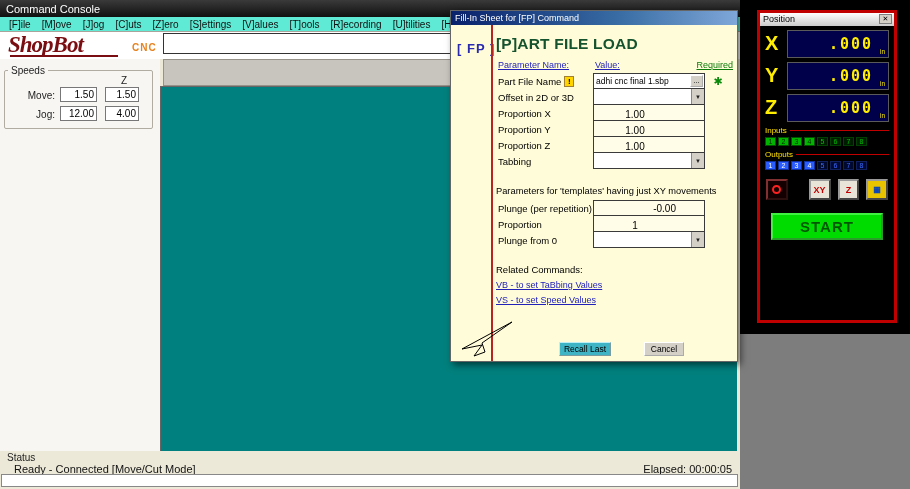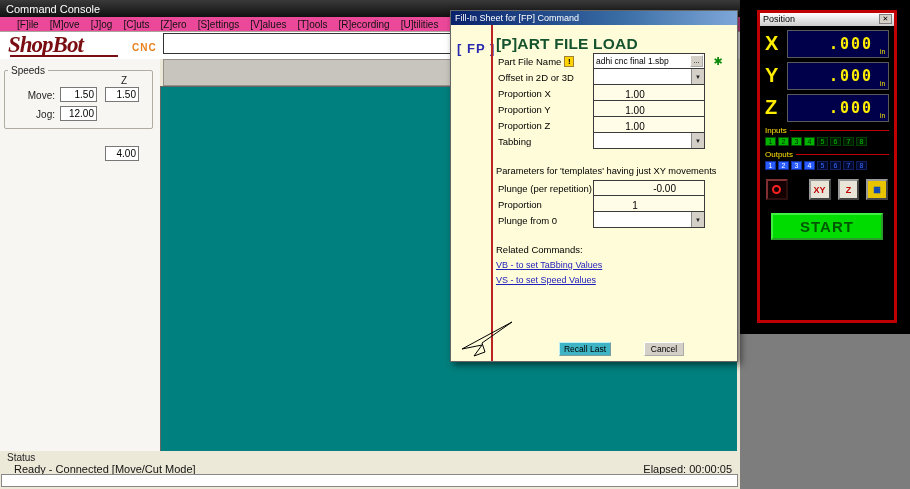--- a/index.html
+++ b/index.html
@@ -4,23 +4,23 @@
 <style>
   * { margin:0; padding:0; box-sizing:border-box; }
   body { font-family:"Liberation Sans", sans-serif; background:#555; }
   .screen { position:relative; width:910px; height:489px; background:#7d7d7d; overflow:hidden; }
 
   
   .main-window { position:absolute; left:0; top:0; width:740px; height:489px; background:#ece9d8; }
   .titlebar { position:absolute; left:0; top:0; width:100%; height:17px;
     background:linear-gradient(#3a3a3a,#101010); color:#fff; font-size:11px;
     display:flex; align-items:center; padding-left:6px; }
-  .menubar { position:absolute; left:0; top:17px; width:100%; height:15px; background:#ec4899;
+  .menubar { position:absolute; left:0; top:17px; width:100%; height:15px; background:#5eead4;
     border-bottom:1px solid #a8a49c; font-size:10px; color:#111;
-    display:flex; align-items:center; gap:11px; padding-left:17px; }
+    display:flex; align-items:center; gap:11px; padding-left:9px; }
   .menu-item { cursor:default; white-space:nowrap; }
   .header-strip { position:absolute; left:0; top:32px; width:100%; height:27px; background:#ffffff; }
   .logo { position:absolute; left:8px; top:32px; width:152px; height:26px; }
   .logo-text { font-family:"Liberation Serif", serif; font-style:italic; font-weight:bold;
     font-size:23px; color:#7a0d12; letter-spacing:-1px; }
   .logo-underline { position:absolute; left:2px; top:23px; width:108px; height:2px; background:#7a0d12; }
   .logo-cnc { position:absolute; left:124px; top:10px; font-size:10px; font-weight:bold; color:#e8821e; letter-spacing:1px; }
   .command-input { position:absolute; left:163px; top:33px; width:571px; height:21px;
     border:1px solid #333; background:#fff; font-size:11px; padding:0 3px; }
   .command-bar2 { position:absolute; left:163px; top:59px; width:573px; height:27px;
@@ -162,21 +162,21 @@
     <div class="left-panel">
       <fieldset class="speeds-group">
         <legend>Speeds</legend>
         <span class="sp-colhead" style="left:62px; top:-1px;margin-top:12px;">X &amp; Y</span>
         <span class="sp-colhead" style="left:116px; top:-1px;">Z</span>
         <span class="sp-label" style="left:8px; top:14px;">Move:</span>
         <input class="sp-input" style="left: 55px; top: 11px;" value="1.50">
         <input class="sp-input" style="left: 100px; top: 11px; width: 34px;" value="1.50">
         <span class="sp-label" style="left:8px; top:33px;">Jog:</span>
         <input class="sp-input" style="left: 55px; top: 30px;" value="12.00">
-        <input class="sp-input" style="left: 100px; top: 30px; width: 34px; margin-top: 40px;" value="4.00">
+        <input class="sp-input" style="left: 100px; top: 30px; width: 34px;" value="4.00">
       </fieldset>
     </div>
 
     <div class="canvas"></div>
 
     <span class="status-label">Status</span>
     <span class="status-text">Ready - Connected  [Move/Cut Mode]</span>
     <span class="elapsed">Elapsed: 00:00:05</span>
     <div class="bottom-bar"></div>
   </div>
@@ -185,20 +185,25 @@
     <div class="dlg-title">
       <span>Fill-In Sheet for [FP] Command</span>
     </div>
     <div class="dlg-body">
       <span class="fp-code">[ FP ]</span>
       <div class="redline"></div>
 
       <div class="dlg-content">
         <div class="dlg-heading">[P]ART FILE LOAD</div>
 
+        <div class="colheads">
+          <span class="col-param">Parameter Name:</span>
+          <span class="col-value">Value:</span>
+          <span class="col-required">Required</span>
+        </div>
 
         <div class="ptable">
           <div class="prow">
             <div class="plabel">
               <span>Part File Name</span>
               <span class="warnbtn">!</span>
             </div>
             <div class="pcell text">
               <span class="ptext">adhi cnc final 1.sbp</span>
               <button class="browse">...</button>

